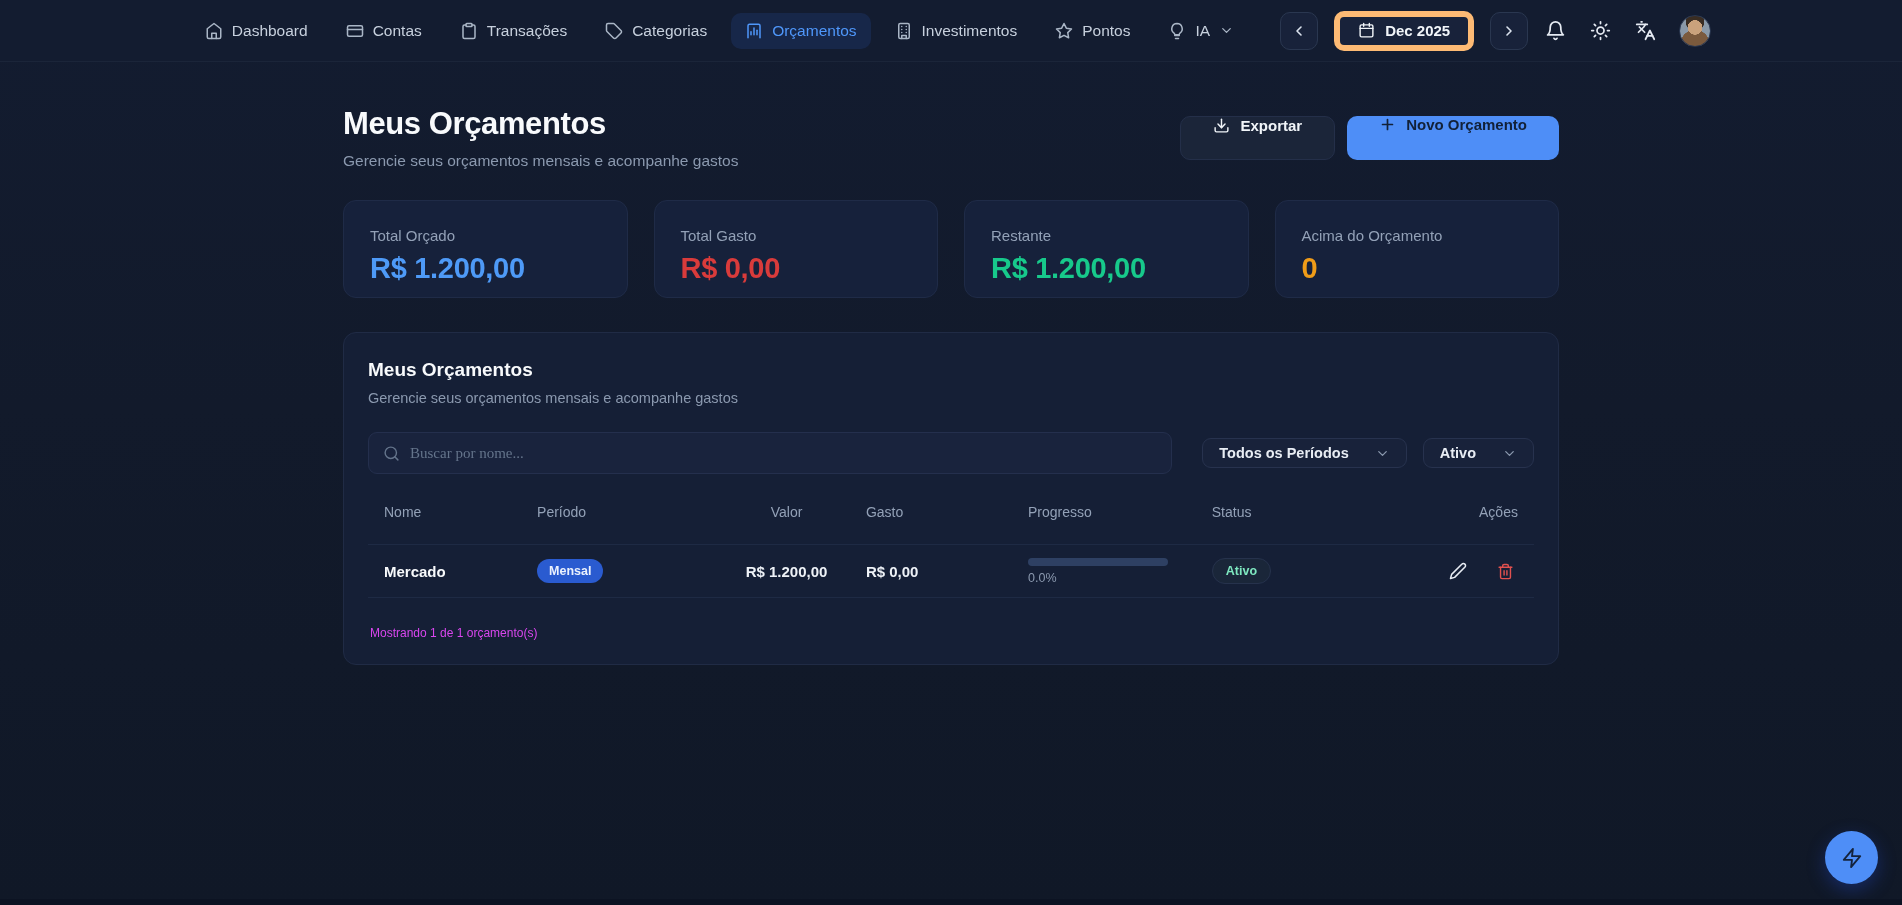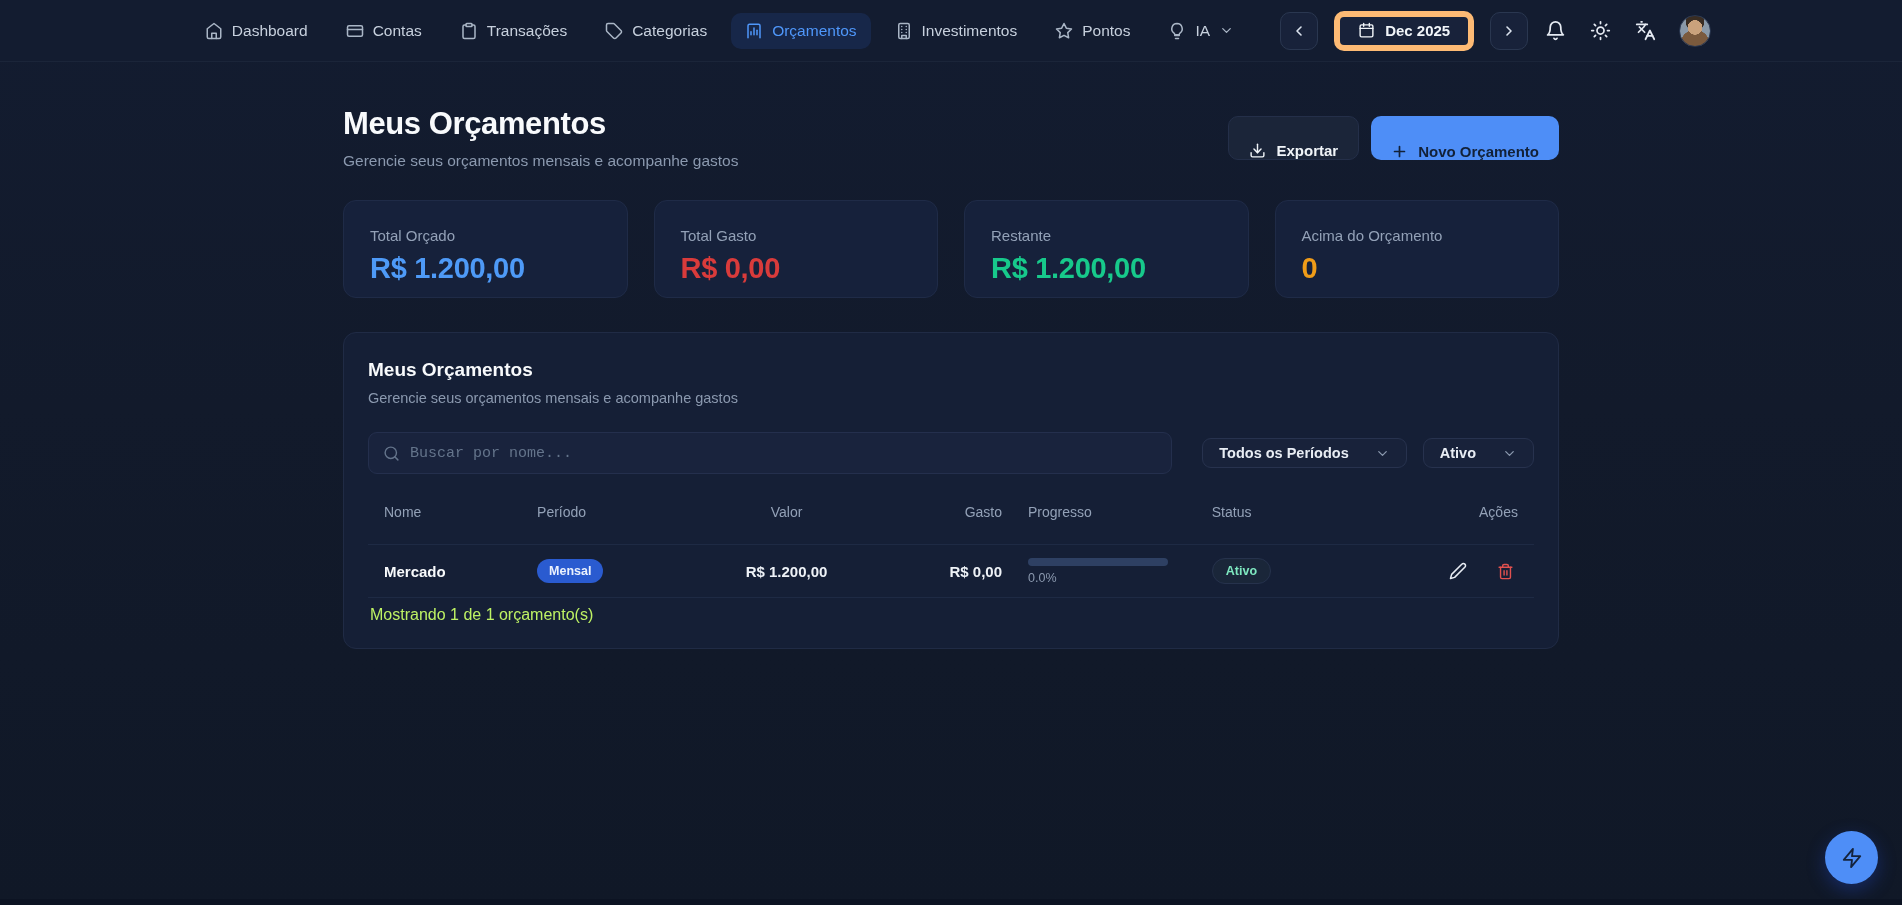--- a/index.html
+++ b/index.html
@@ -47,21 +47,21 @@
     border:1px solid #2a3750;
   }
 
   
   .container { width:1216px; margin:0 auto; }
   .page-header { display:flex; justify-content:space-between; align-items:center; margin-top:44px; }
   .page-title { font-size:31px; font-weight:700; letter-spacing:-0.4px; color:#f8fafc; }
   .page-subtitle { font-size:15.5px; color:#8b99af; margin-top:10px; }
   .hdr-actions { display:flex; gap:12px; align-items:center; }
   .btn {
-    display:flex; align-items:flex-end; gap:10px; height:44px; padding:0 20px;
+    display:flex; align-items:flex-start; gap:10px; height:44px; padding:0 32px;
     border-radius:10px; font-size:15px; font-weight:700; cursor:pointer; border:none;
     font-family:inherit;
   }
   .btn-dark { background:#1b2539; color:#f1f5f9; border:1px solid #242f49; }
   .btn-primary { background:#4e8ef7; color:#122138; }
 
   
   .stats { display:grid; grid-template-columns:repeat(4,1fr); gap:26px; margin-top:30px; }
   .stat-card {
     background:#16213b; border:1px solid #1f2b47; border-radius:13px;
@@ -80,58 +80,58 @@
   .panel-title { font-size:19px; font-weight:700; color:#f8fafc; }
   .panel-subtitle { font-size:14.5px; color:#8b99af; margin-top:9px; }
   .filter-row { display:flex; gap:16px; margin-top:26px; align-items:center; }
   .search-box {
     flex:1; height:42px; background:#19233d; border:1px solid #242f4d; border-radius:9px;
     display:flex; align-items:center; gap:10px; padding:0 14px; color:#64748b;
     margin-right:14px;
   }
   .search-box input {
     background:transparent; border:none; outline:none; color:#cbd5e1;
-    font-size:15px; width:100%; font-family:Liberation Mono, monospace;
+    font-size:15px; width:100%; font-family:Liberation Serif, serif;
   }
   .search-box input::placeholder { color:#64748b; }
   .select {
     height:30px; background:#18223a; border:1px solid #27324e; border-radius:9px;
     display:flex; align-items:center; gap:26px; padding:0 16px; color:#e8edf4;
     font-size:14.5px; font-weight:700; cursor:pointer; white-space:nowrap;
   }
   .select .chev { color:#8b99af; }
 
   
   .table { margin-top:30px; }
   .t-row { display:flex; align-items:center; padding:0 16px; }
   .t-head { height:40px; align-items:flex-start; }
   .t-head .cell { font-size:14px; color:#93a1b7; font-weight:400; }
   .t-body { border-top:1px solid #1e2a44; border-bottom:1px solid #1e2a44; height:54px; }
   .cell { flex:0 0 auto; }
   .c-nome { width:13.5%; } .c-periodo { width:15%; }
-  .c-valor { width:14%; text-align:center; } .c-gasto { width:12%; text-align:right; }
+  .c-valor { width:14%; text-align:center; } .c-gasto { width:12%; text-align:left; }
   .c-prog { width:18.5%; padding-left:26px; } .c-status { width:15%; }
   .c-acoes { width:12%; text-align:right; }
   .cell-name { color:#f8fafc; font-weight:700; font-size:15px; }
   .cell-money { color:#eef2f7; font-weight:700; font-size:15px; }
   .pill-period {
     display:inline-block; background:#2a5bd0; color:#eaf1fd; font-size:12.5px;
     font-weight:700; border-radius:999px; padding:5px 12px;
   }
   .progress-track { width:140px; height:8px; border-radius:999px; background:#2e4063; overflow:hidden; }
   .progress-fill { height:100%; background:#4e8ef7; border-radius:999px; }
   .progress-label { font-size:12.5px; color:#8b99af; margin-top:5px; }
   .pill-status {
     display:inline-block; background:#1a2639; border:1px solid #26324c; color:#7ee8c0;
     font-size:12.5px; font-weight:700; border-radius:999px; padding:5px 13px;
   }
   .row-actions { display:flex; gap:22px; justify-content:flex-end; align-items:center; }
   .act-btn { background:none; border:none; cursor:pointer; padding:4px; }
   .act-edit { color:#e8edf4; } .act-del { color:#e0514f; }
-  .table-footer { font-size:16px; color:#bef264; margin-top:8px; padding-left:2px; }
+  .table-footer { font-size:12px; color:#d946ef; margin-top:28px; padding-left:2px; }
 
   
   .fab {
     position:absolute; right:24px; bottom:21px; width:53px; height:53px;
     border-radius:50%; background:#4e8ef7; border:none; cursor:pointer;
     display:flex; align-items:center; justify-content:center; color:#14233c;
     box-shadow:0 6px 18px rgba(30,64,175,0.45);
   }
   .bottom-strip { position:absolute; left:0; bottom:0; width:100%; height:6px; background:#0c1322; }
 </style>

